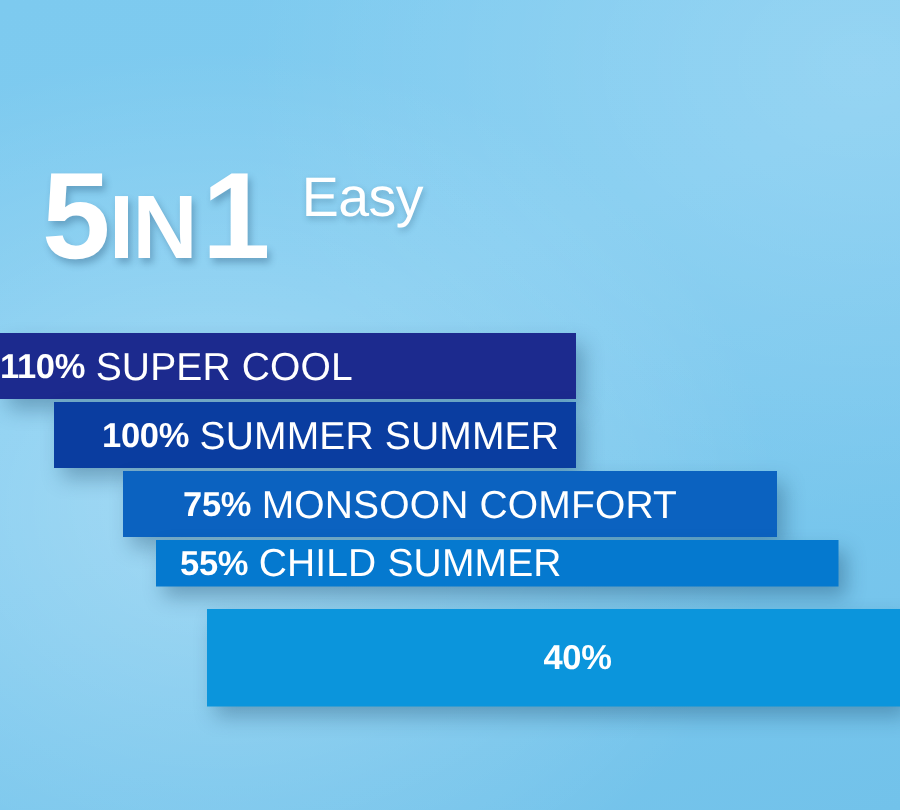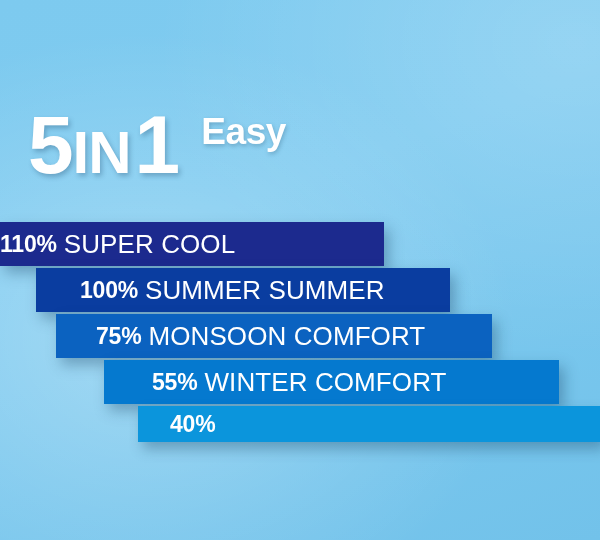--- a/index.html
+++ b/index.html
@@ -61,21 +61,21 @@
   }
   .sub-group {
     margin-left: 22px;
     margin-top: 8px;
     color: #ffffff;
     line-height: 1.06;
     text-shadow: 1px 2px 4px rgba(20,60,95,0.28);
   }
   .sub-line {
     font-size: 37px;
-    font-weight: bold;
+    font-weight: normal;
     letter-spacing: -0.4px;
     display: block;
   }
 
   
   .bars {
     position: absolute;
     left: 0;
     top: 222px;
     width: 600px;
@@ -118,33 +118,33 @@
     </div>
   </div>
 
   <div class="bars">
 
     <div class="bar" id="bar-0" style="left: 0px; top: 0px; width: 384px; height: 44px; background: rgb(28, 42, 142); ">
       <span class="bar-pct">110%</span>
       <span class="bar-label">SUPER COOL</span>
     </div>
 
-    <div class="bar" id="bar-1" style="left: 36px; top: 46px; width: 414px; height: 44px; background: rgb(10, 61, 160); padding-left: 44px;">
+    <div class="bar" id="bar-1" style="left: 36px; top: 46px; width: 348px; height: 44px; background: rgb(10, 61, 160); padding-left: 32px;">
       <span class="bar-pct">100%</span>
       <span class="bar-label">SUMMER SUMMER</span>
     </div>
 
-    <div class="bar" id="bar-2" style="left: 56px; top: 92px; width: 436px; height: 44px; background: rgb(11, 98, 192); padding-left: 40px;">
+    <div class="bar" id="bar-2" style="left: 82px; top: 92px; width: 436px; height: 44px; background: rgb(11, 98, 192); padding-left: 40px;">
       <span class="bar-pct">75%</span>
       <span class="bar-label">MONSOON COMFORT</span>
     </div>
 
-    <div class="bar" id="bar-3" style="left: 104px; top: 138px; width: 455px; height: 44px; background: rgb(5, 121, 207); padding-left: 48px;">
+    <div class="bar" id="bar-3" style="left: 104px; top: 138px; width: 455px; height: 31px; background: rgb(5, 121, 207); padding-left: 16px;">
       <span class="bar-pct">55%</span>
-      <span class="bar-label">WINTER COMFORT</span>
+      <span class="bar-label">CHILD SUMMER</span>
     </div>
 
-    <div class="bar" id="bar-4" style="left: 138px; top: 184px; width: 462px; height: 36px; background: rgb(11, 149, 220); padding-left: 32px;">
+    <div class="bar" id="bar-4" style="left: 138px; top: 184px; width: 462px; height: 65px; background: rgb(11, 149, 220); padding-left: 32px; justify-content: center;">
       <span class="bar-pct">40%</span>
     </div>
 
   </div>
 </div>
 
 </body></html>

